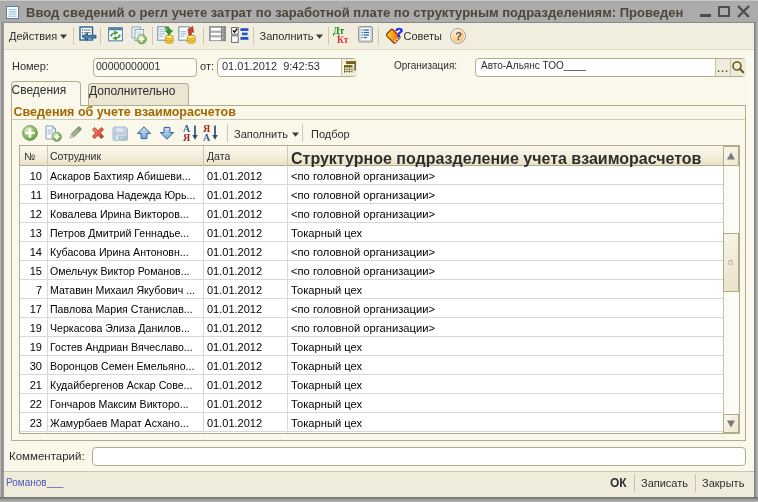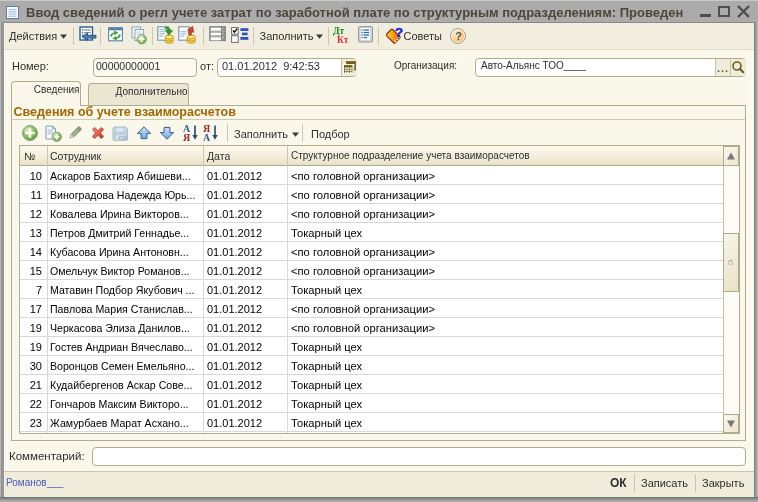--- a/index.html
+++ b/index.html
@@ -12,21 +12,21 @@
   .bLeft{left:0;top:22px;width:4px;height:475px;background:linear-gradient(90deg,#c9c9c9 0%,#8f8f8f 40%,#9a9a9a 100%);}
   .bRight{left:754px;top:22px;width:4px;height:475px;background:linear-gradient(90deg,#7c7c7c 0%,#a3a3a3 60%,#c0c0c0 100%);}
   .bBottom{left:0;top:497px;width:758px;height:5px;background:linear-gradient(180deg,#6f6f6f 0%,#9d9d9d 60%,#b5b5b5 100%);}
   .clientTopLine{left:0;top:22px;width:758px;height:1px;background:#898989;}
   
   .tbSep{top:27px;width:1px;height:18px;background:#cdc7ae;}
   .lbl{font-size:11px;color:#2e2e2e;white-space:nowrap;}
   .inp{box-sizing:border-box;background:#fff;border:1px solid #b3ab8d;border-radius:4px;}
   .btnpart{background:#f0ecdb;border-left:1px solid #c6c0a8;}
   
-  .tab{box-sizing:border-box;border:1px solid #b3ab8d;border-bottom:none;border-radius:4px 4px 0 0;background:#faf7eb;font-size:10px;color:#2e2e2e;text-align:right;}
+  .tab{box-sizing:border-box;border:1px solid #b3ab8d;border-bottom:none;border-radius:4px 4px 0 0;background:#faf7eb;font-size:12px;color:#2e2e2e;text-align:left;}
   .paneline{background:#b3ab8d;}
   
   .th{font-size:11px;color:#2e2e2e;white-space:nowrap;overflow:hidden;}
   .cell{font-size:11px;color:#000;white-space:nowrap;overflow:hidden;position:absolute;}
   .cname{font-size:10.6px !important;}
   .cdep{font-size:11.2px !important;}
   .vline{position:absolute;width:1px;background:#d9d9d3;}
   .hline{position:absolute;height:1px;background:#d9d9d3;}
 </style>
 </head>
@@ -333,21 +333,21 @@
       <path d="M0 0.5 L7 0.5 L3.5 4.8 Z" fill="#3a3a3a"></path>
     </svg>
   <div class="abs tbSep" style="left:302px;top:124px;"></div>
   <div class="abs lbl" style="left:311px;top:128px;">Подбор</div>
 
   <div class="abs" style="left:19px;top:145px;width:721px;height:289px;background:#fff;border:1px solid #b3ab8d;box-sizing:border-box;" id="table">
   <div style="position:absolute;left:0px;top:0px;width:703px;height:20px;background:linear-gradient(180deg,#fbf8ec 0%,#f3efdd 55%,#e8e1c6 100%);border-bottom:1px solid #b3ab8d;box-sizing:border-box;"></div>
   <div class="th" style="position:absolute;left:4px;top:4px;width:24px;font-size:10.5px;">№</div>
   <div class="th" style="position:absolute;left:30px;top:4px;font-size:10.5px;">Сотрудник</div>
   <div class="th" style="position:absolute;left:187px;top:4px;font-size:10.5px;">Дата</div>
-  <div class="th" style="position:absolute;left:271px;top:4px;font-size:10px;">Структурное подразделение учета взаиморасчетов</div>
+  <div class="th" style="position:absolute;left:271px;top:4px;font-size:16px;font-weight:bold;">Структурное подразделение учета взаиморасчетов</div>
   <div style="position:absolute;left:26.5px;top:0px;width:1px;height:20px;background:#cdc7ae;"></div>
   <div style="position:absolute;left:183px;top:0px;width:1px;height:20px;background:#cdc7ae;"></div>
   <div style="position:absolute;left:267px;top:0px;width:1px;height:20px;background:#cdc7ae;"></div>
   <div class="cell" style="left:3px;top:24px;width:19px;text-align:right;">10</div>
   <div class="cell cname" style="left:30px;top:24px;width:152px;">Аскаров Бахтияр Абишеви...</div>
   <div class="cell" style="left:187px;top:24px;">01.01.2012</div>
   <div class="cell cdep" style="left:271px;top:24px;width:430px;">&lt;по головной организации&gt;</div>
   <div class="hline" style="left:0px;top:38px;width:703px;"></div>
   <div class="cell" style="left:3px;top:43px;width:19px;text-align:right;">11</div>
   <div class="cell cname" style="left:30px;top:43px;width:152px;">Виноградова Надежда Юрь...</div>
@@ -368,21 +368,21 @@
   <div class="cell cname" style="left:30px;top:100px;width:152px;">Кубасова Ирина Антоновн...</div>
   <div class="cell" style="left:187px;top:100px;">01.01.2012</div>
   <div class="cell cdep" style="left:271px;top:100px;width:430px;">&lt;по головной организации&gt;</div>
   <div class="hline" style="left:0px;top:114px;width:703px;"></div>
   <div class="cell" style="left:3px;top:119px;width:19px;text-align:right;">15</div>
   <div class="cell cname" style="left:30px;top:119px;width:152px;">Омельчук Виктор Романов...</div>
   <div class="cell" style="left:187px;top:119px;">01.01.2012</div>
   <div class="cell cdep" style="left:271px;top:119px;width:430px;">&lt;по головной организации&gt;</div>
   <div class="hline" style="left:0px;top:133px;width:703px;"></div>
   <div class="cell" style="left:3px;top:138px;width:19px;text-align:right;">7</div>
-  <div class="cell cname" style="left:30px;top:138px;width:152px;">Матавин Подбор Якубович ...</div>
+  <div class="cell cname" style="left:30px;top:138px;width:152px;">Матавин Михаил Якубович ...</div>
   <div class="cell" style="left:187px;top:138px;">01.01.2012</div>
   <div class="cell cdep" style="left:271px;top:138px;width:430px;">Токарный цех</div>
   <div class="hline" style="left:0px;top:152px;width:703px;"></div>
   <div class="cell" style="left:3px;top:157px;width:19px;text-align:right;">17</div>
   <div class="cell cname" style="left:30px;top:157px;width:152px;">Павлова Мария Станислав...</div>
   <div class="cell" style="left:187px;top:157px;">01.01.2012</div>
   <div class="cell cdep" style="left:271px;top:157px;width:430px;">&lt;по головной организации&gt;</div>
   <div class="hline" style="left:0px;top:171px;width:703px;"></div>
   <div class="cell" style="left:3px;top:176px;width:19px;text-align:right;">19</div>
   <div class="cell cname" style="left:30px;top:176px;width:152px;">Черкасова Элиза Данилов...</div>

